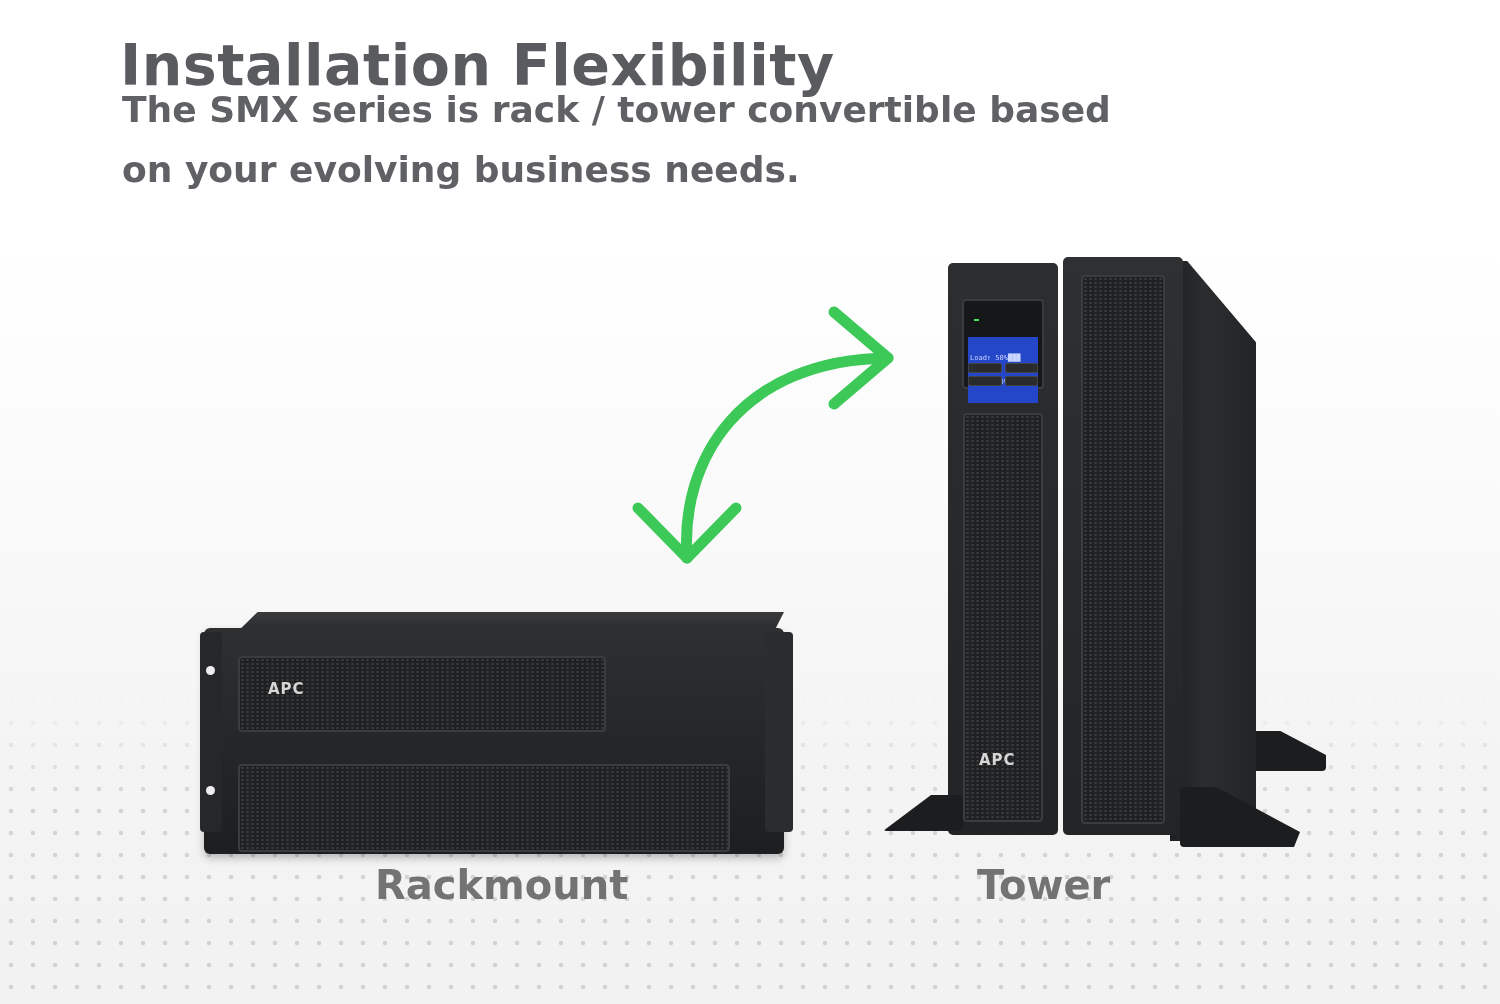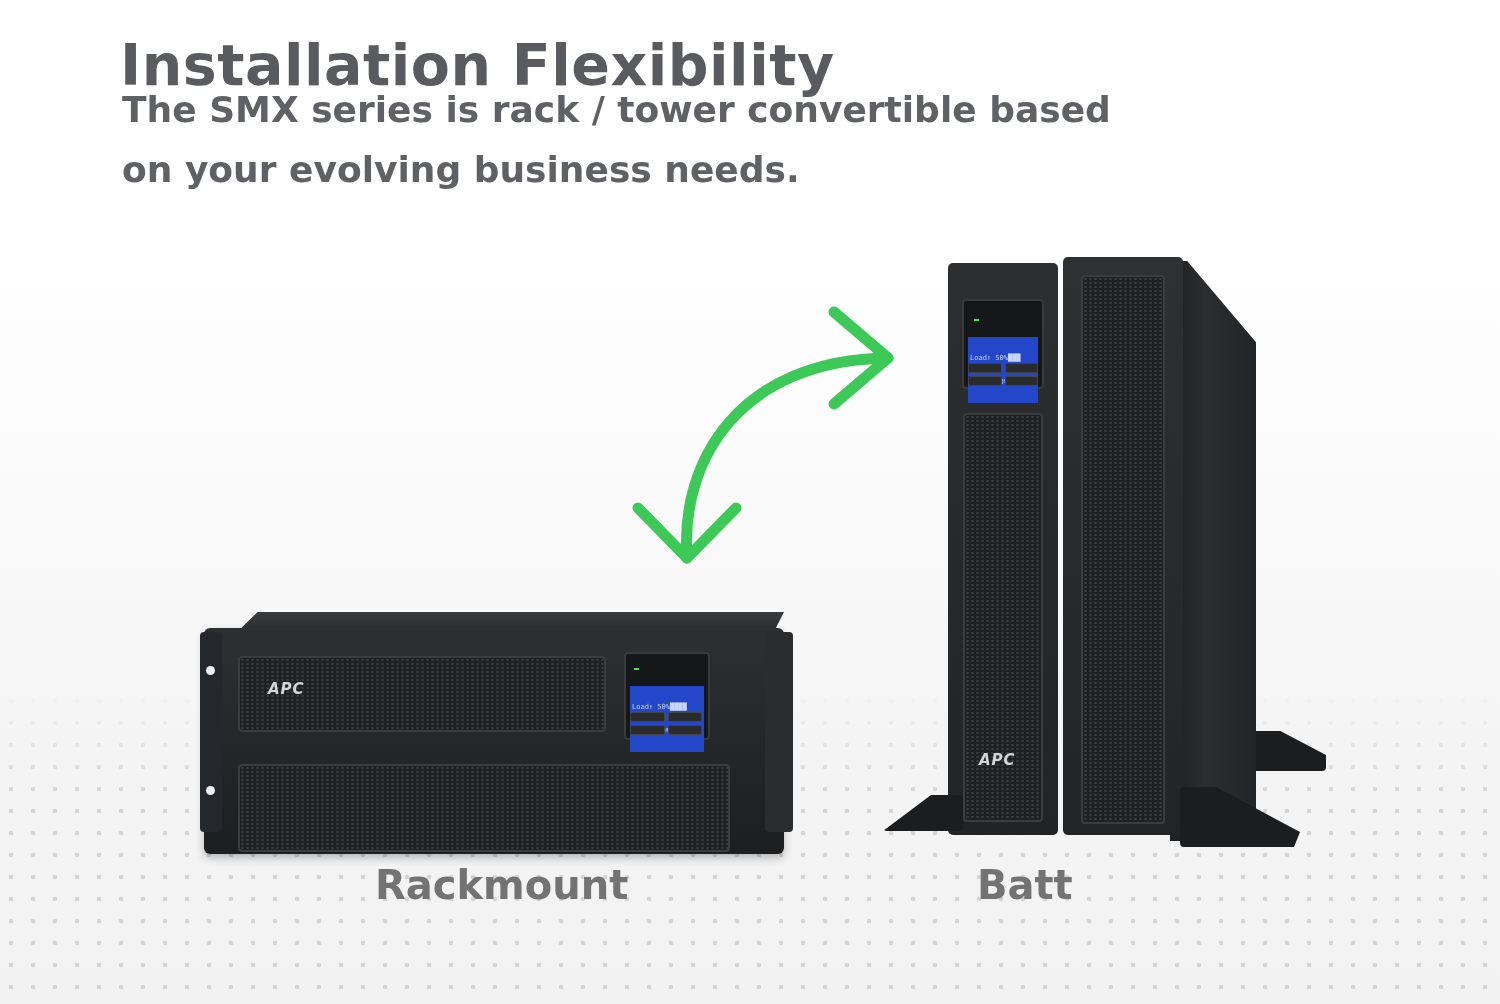--- a/index.html
+++ b/index.html
@@ -45,21 +45,20 @@
     clip-path: polygon(2% 100%, 6% 0, 100% 0, 98% 100%);
   }
   .ear { position:absolute; width:22px; height:200px; top:20px; background:#26272a; border-radius:4px; }
   .ear.l { left:0; } .ear.r { left:565px; width:28px; background:#2b2c2e; }
   .ear .hole { position:absolute; left:6px; width:9px; height:9px; border-radius:50%; background:#eee; }
   .grille {
     position:absolute; border:2px solid #3b3c3e; border-radius:4px;
     background-color:#1f2022;
     background-image: radial-gradient(circle,#3a3b3d 1px,transparent 1.4px);
     background-size:5px 4px;
-    font-style:italic;
   }
   .g1 { left:34px; top:28px; width:364px; height:72px; }
   .g2 { left:34px; top:136px; width:488px; height:84px; }
   .apc {
     position:absolute; color:#d6d6d6; font-weight:bold; font-size:15px; letter-spacing:1px;
     font-family:"DejaVu Sans",sans-serif;
   }
   .panel {
     position:absolute; background:#161718; border:2px solid #3a3b3d; border-radius:4px;
   }
@@ -113,33 +112,20 @@
     <path d="M18 218 L 67 268 L 116 218"></path>
   </g>
 </svg>
 
 <div class="rack-unit">
   <div class="rack-top"></div>
   <div class="rack-body">
     <div class="grille g1">
       <span class="apc" style="left:28px;top:22px;">APC</span>
     </div>
-    <div class="panel" style="left:420px;top:24px;width:82px;height:84px;">
-      <div class="led" style="left:8px;top:14px;"></div>
-      <div class="lcd" style="left:4px;top:32px;width:70px;">
-        <div>Load↑ 50%████</div>
-        <div>Batt:100%█████</div>
-      </div>
-      <div class="btns" style="left:4px;top:58px;width:72px;">
-        <span></span>
-        <span></span>
-        <span></span>
-        <span></span>
-      </div>
-    </div>
     <div class="grille g2"></div>
   </div>
   <div class="ear l">
     <div class="hole" style="top:34px;"></div>
     <div class="hole" style="top:154px;"></div>
   </div>
   <div class="ear r"></div>
 </div>
 
 <div class="tower-unit">
@@ -164,13 +150,13 @@
     </div>
     <div class="grille t-grille1">
       <span class="apc" style="left:14px;top:336px;">APC</span>
     </div>
   </div>
   <div class="foot fl"></div>
   <div class="foot rf"></div>
 </div>
 
 <div class="label rack">Rackmount</div>
-<div class="label tower">Batt</div>
+<div class="label tower">Tower</div>
 
 </body></html>

